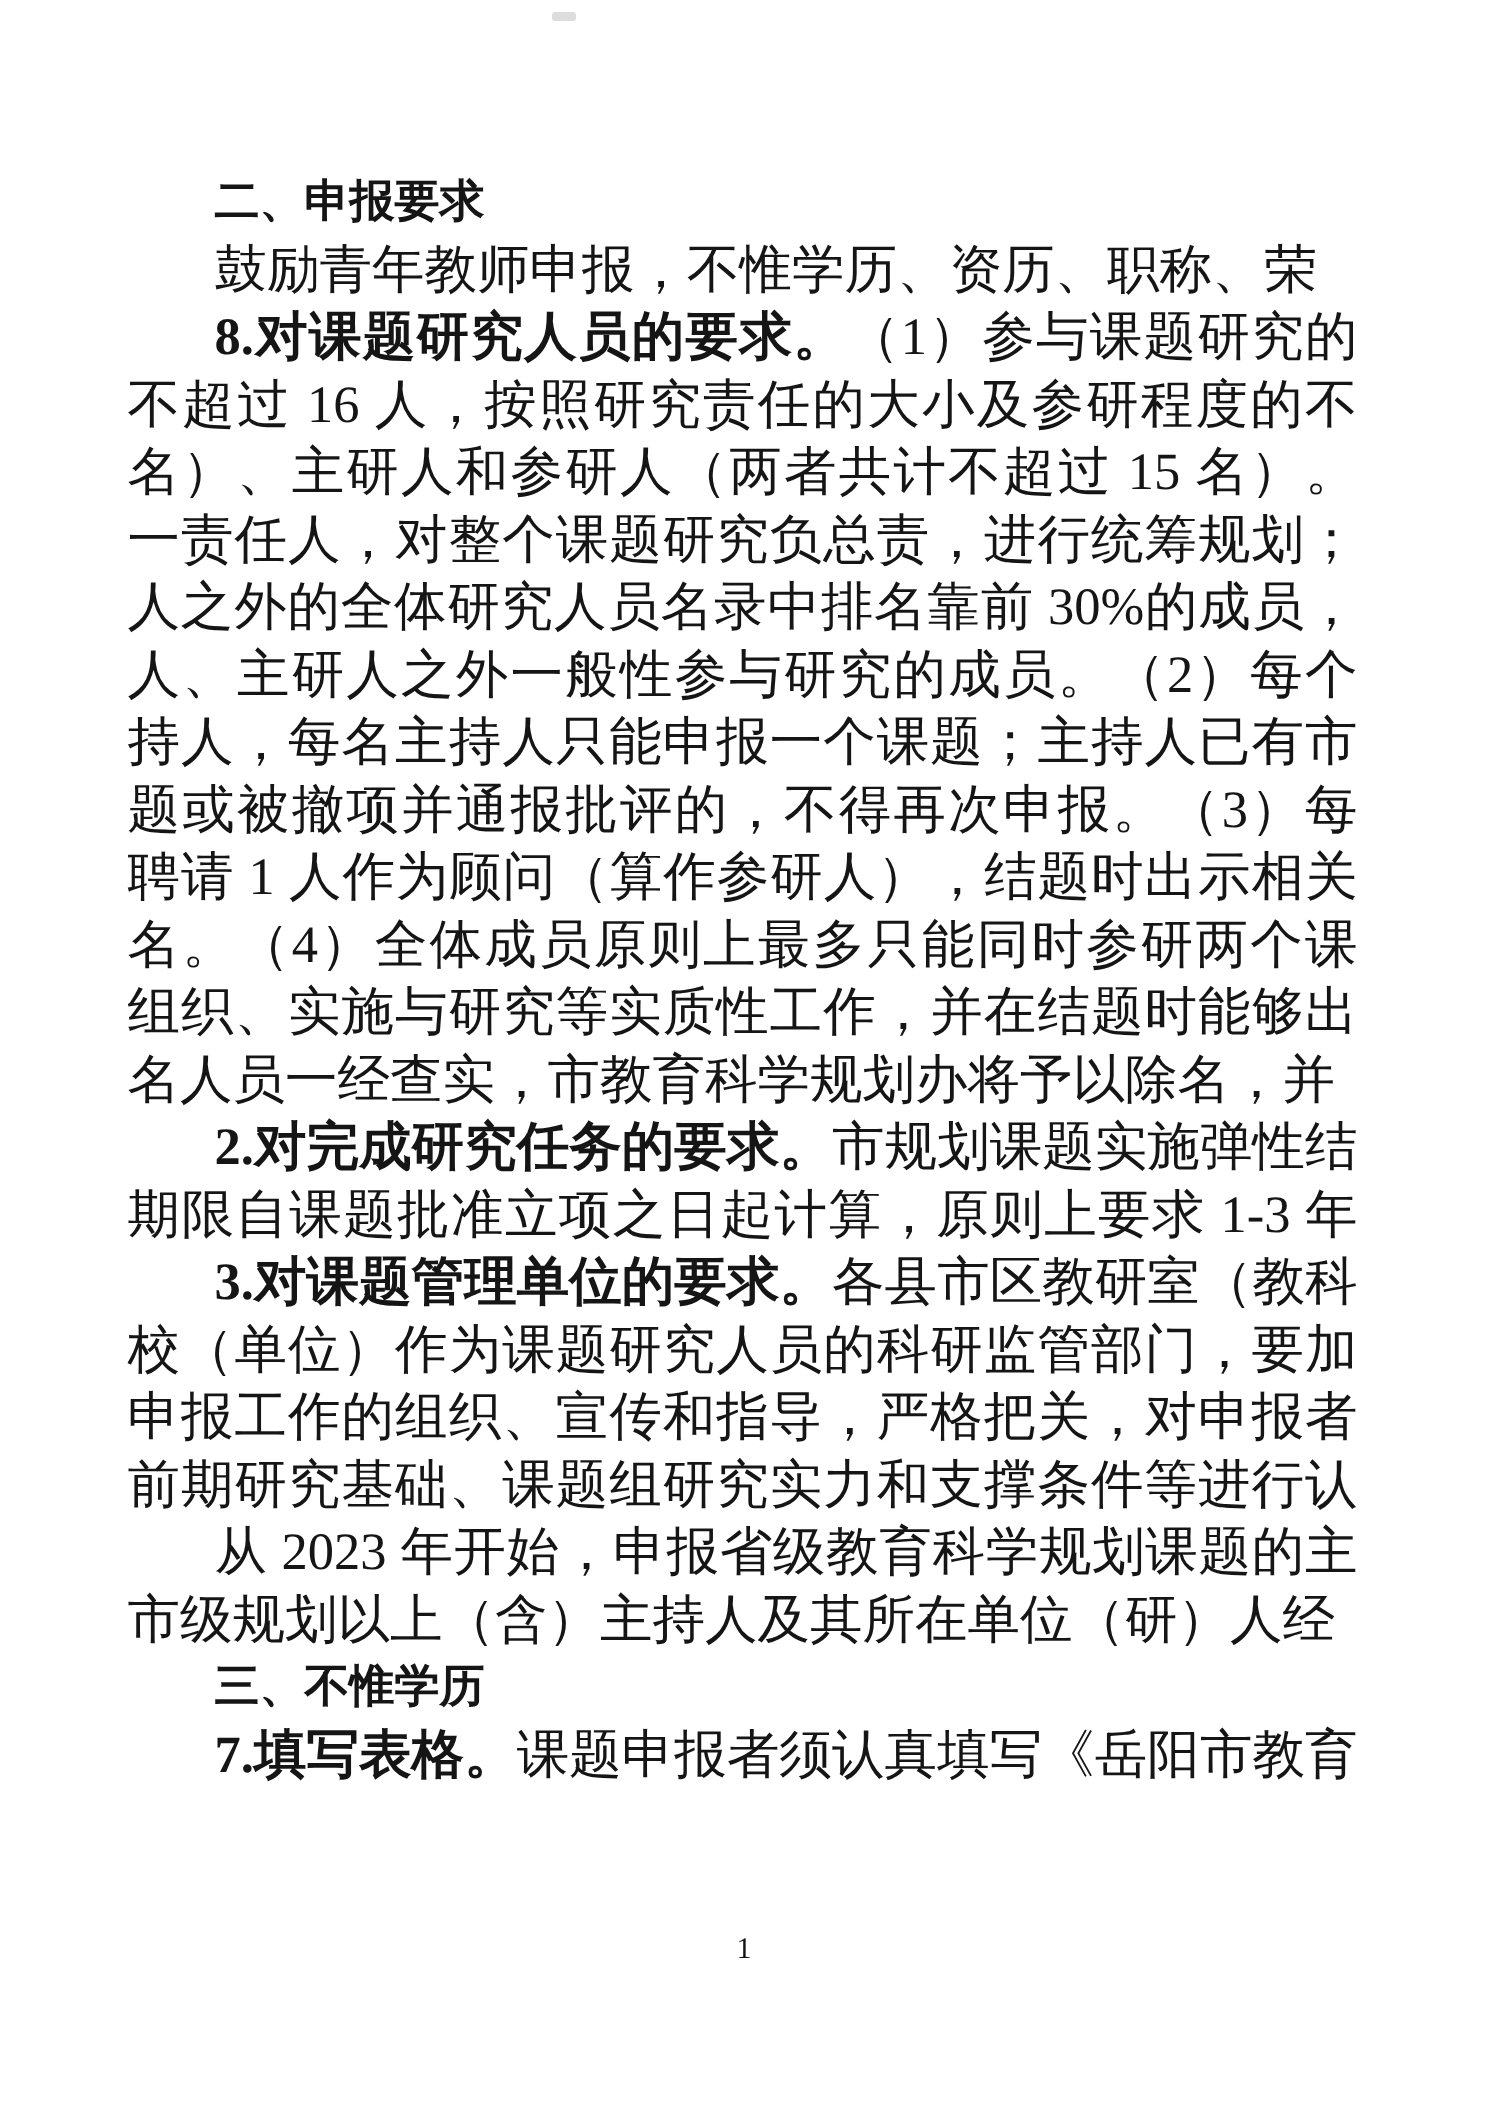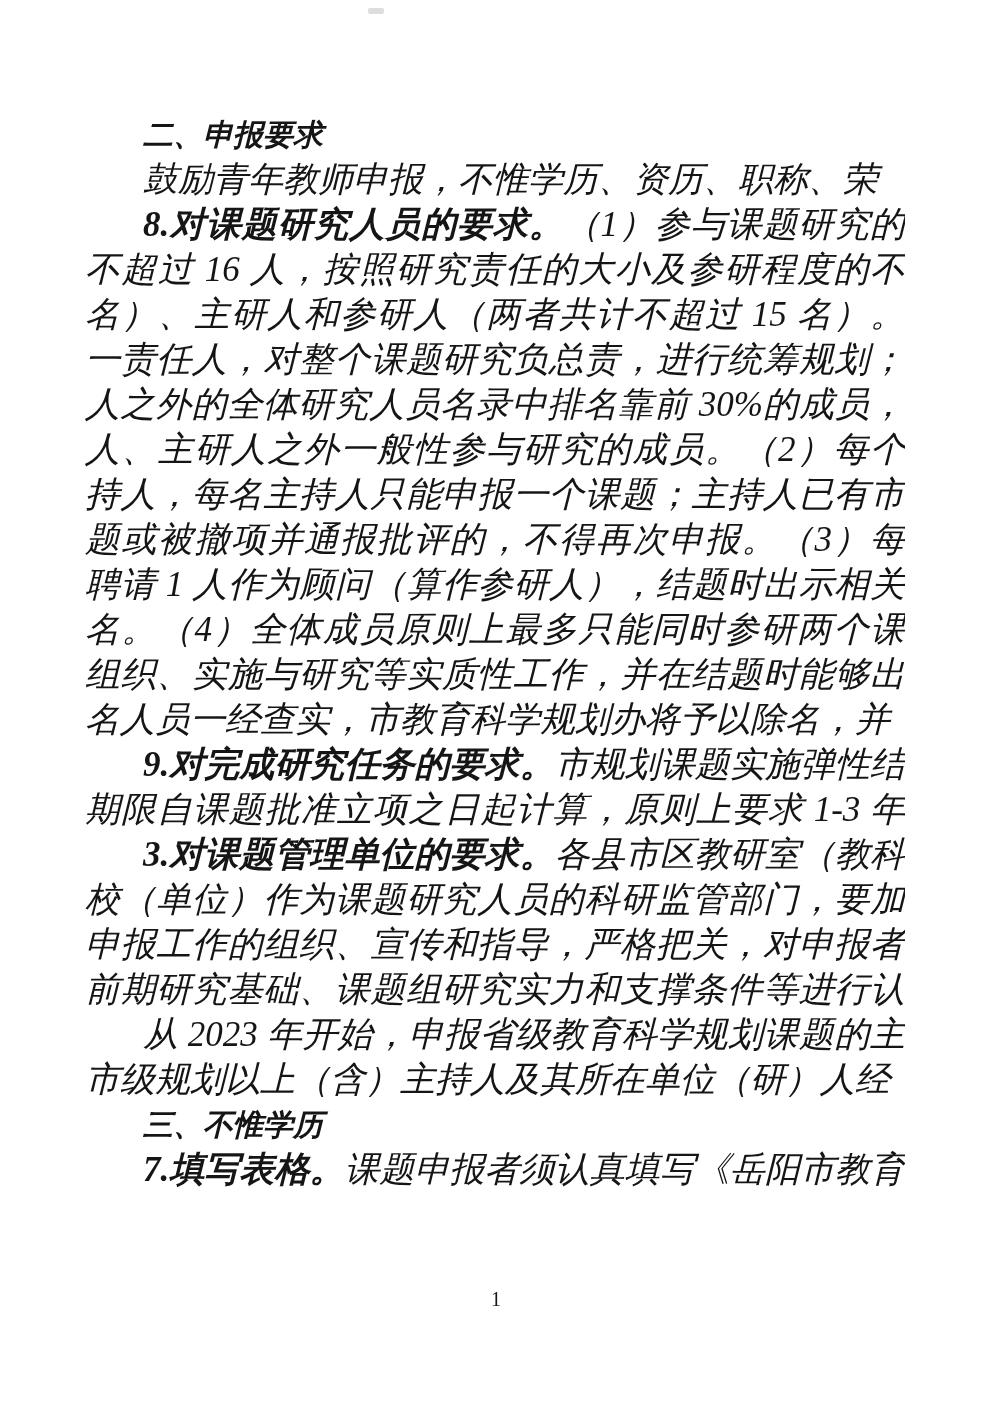--- a/index.html
+++ b/index.html
@@ -24,21 +24,20 @@
     height: 6px;
     background: #d4d4d4;
     border-radius: 2px;
     opacity: 0.8;
   }
   .doc {
     position: absolute;
     left: 85px;
     top: 112px;
     width: 820px;
-    font-style: italic;
   }
   .line {
     margin: 0;
     font-size: 35px;
     line-height: 45px;
     letter-spacing: 0;
     white-space: normal;
     overflow: hidden;
     height: 45px;
   }
@@ -87,21 +86,21 @@
       <p class="line body justify"><span class="run">名）、主研人和参研人（两者共计不超过 15 名）。其中，主持人为第</span></p>
       <p class="line body justify"><span class="run">一责任人，对整个课题研究负总责，进行统筹规划；主研人为除主持</span></p>
       <p class="line body justify"><span class="run">人之外的全体研究人员名录中排名靠前 30%的成员，参研人为除主持</span></p>
       <p class="line body justify"><span class="run">人、主研人之外一般性参与研究的成员。（2）每个课题限申报一名主</span></p>
       <p class="line body justify"><span class="run">持人，每名主持人只能申报一个课题；主持人已有市规划课题尚未结</span></p>
       <p class="line body justify"><span class="run">题或被撤项并通报批评的，不得再次申报。（3）每个课题可从外单位</span></p>
       <p class="line body justify"><span class="run">聘请 1 人作为顾问（算作参研人），结题时出示相关成果方可一并署</span></p>
       <p class="line body justify"><span class="run">名。（4）全体成员原则上最多只能同时参研两个课题，必须真正承担</span></p>
       <p class="line body justify"><span class="run">组织、实施与研究等实质性工作，并在结题时能够出示相关成果。挂</span></p>
       <p class="line body left"><span class="run">名人员一经查实，市教育科学规划办将予以除名，并通报批评。</span></p>
-      <p class="line body justify indent"><span class="lead">9.对完成研究任务的要求。</span><span class="run">市规划课题实施弹性结题制度，研究</span></p>
+      <p class="line body justify indent"><span class="lead">2.对完成研究任务的要求。</span><span class="run">市规划课题实施弹性结题制度，研究</span></p>
       <p class="line body justify"><span class="run">期限自课题批准立项之日起计算，原则上要求 1-3 年内完成研究任务。</span></p>
       <p class="line body justify indent"><span class="lead">3.对课题管理单位的要求。</span><span class="run">各县市区教研室（教科所）和市直学</span></p>
       <p class="line body justify"><span class="run">校（单位）作为课题研究人员的科研监管部门，要加强对市规划课题</span></p>
       <p class="line body justify"><span class="run">申报工作的组织、宣传和指导，严格把关，对申报者的资质和信誉、</span></p>
       <p class="line body justify"><span class="run">前期研究基础、课题组研究实力和支撑条件等进行认真审核，签署明</span></p>
       <p class="line body justify indent"><span class="run">从 2023 年开始，申报省级教育科学规划课题的主持人，必须具有</span></p>
       <p class="line body left"><span class="run">市级规划以上（含）主持人及其所在单位（研）人经历。</span></p>
       <p class="line heading left indent"><span class="lead">三、不惟学历</span></p>
       <p class="line body justify indent"><span class="lead">7.填写表格。</span><span class="run">课题申报者须认真填写《岳阳市教育科学规划课题</span></p>
     </div>

